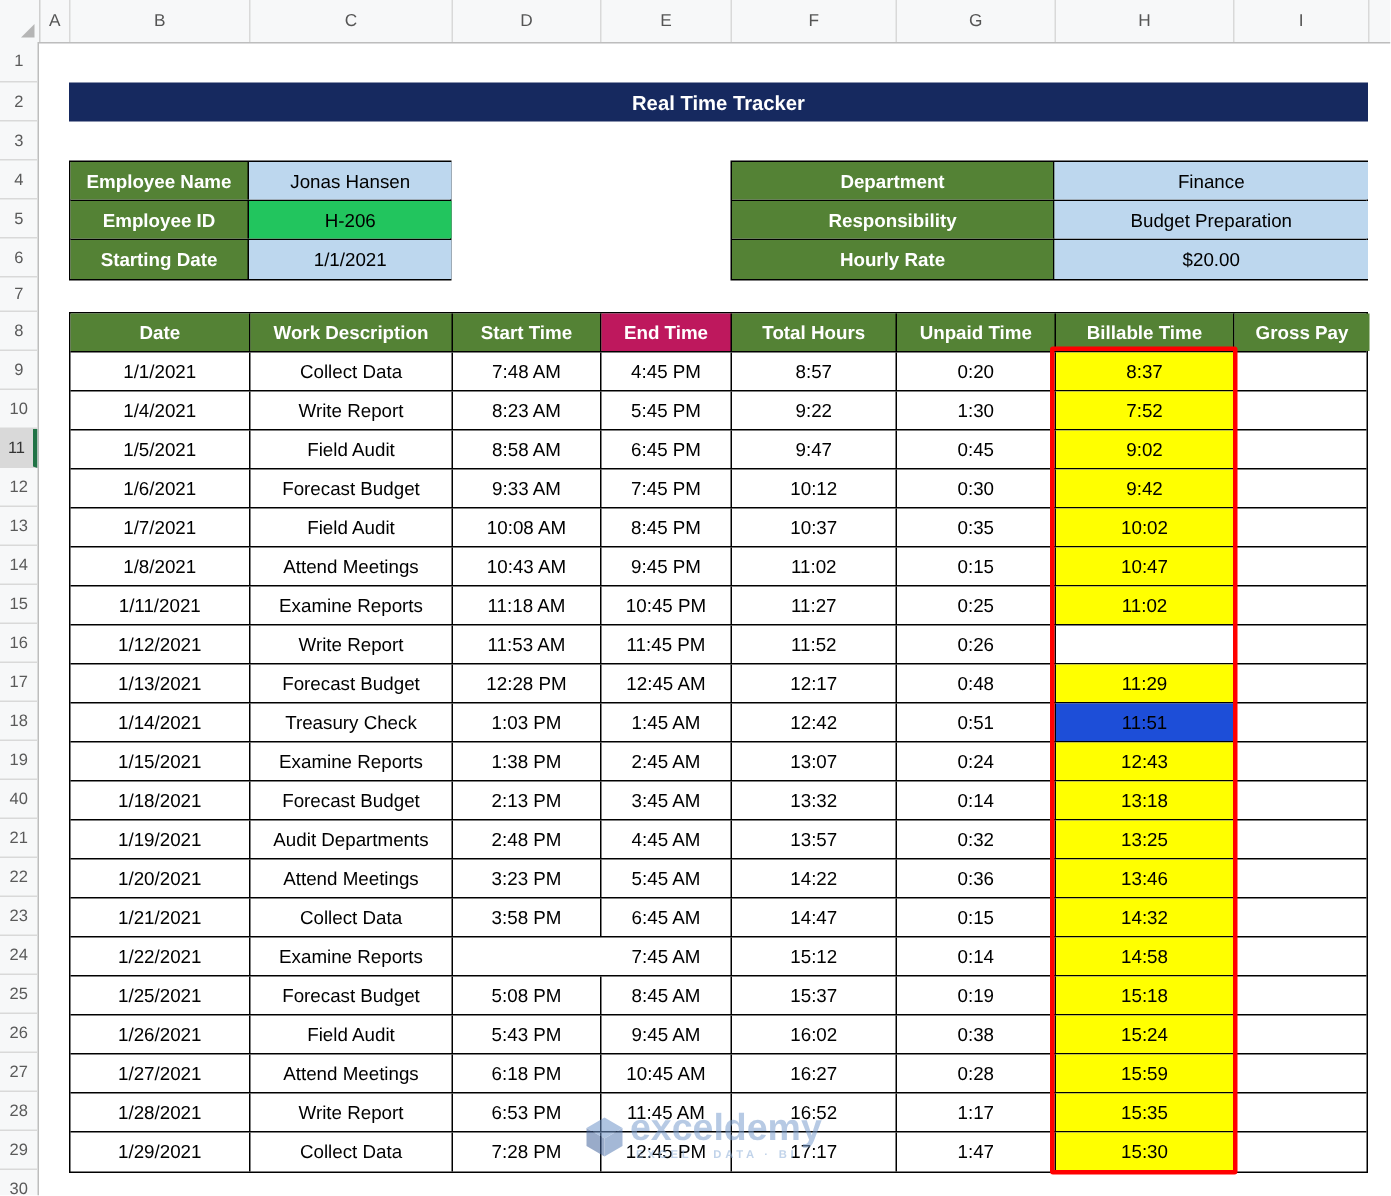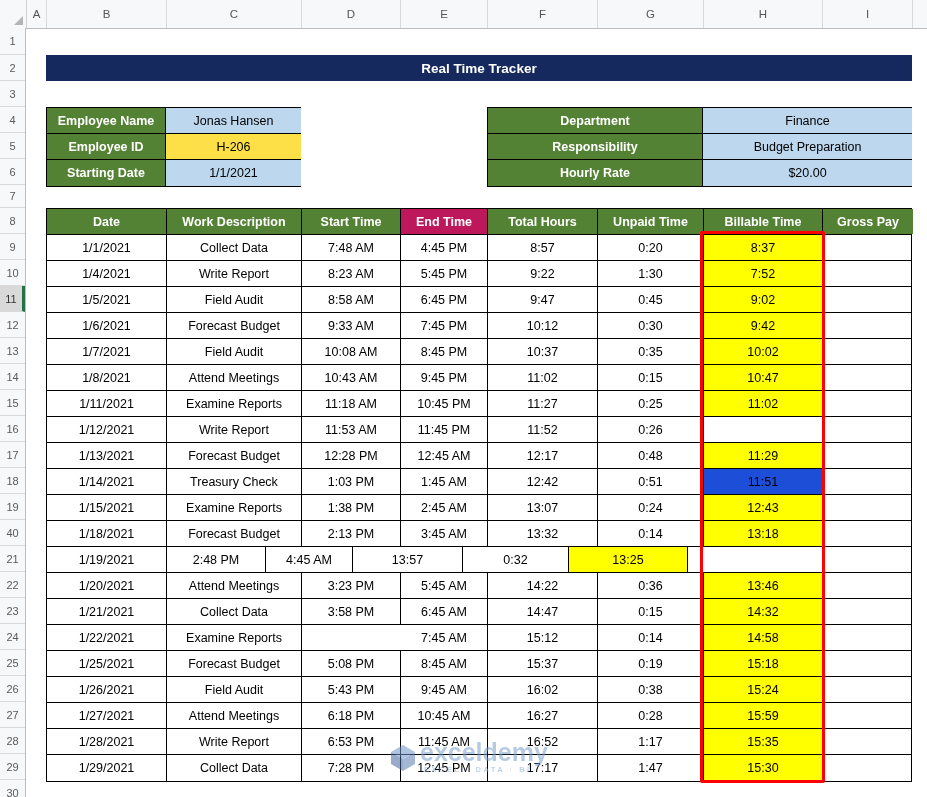--- a/index.html
+++ b/index.html
@@ -106,21 +106,21 @@
   <span>Real Time Tracker</span>
 </div>
 
 <div class="overlay info-box" id="empBox" style="left: 46px; top: 107px; width: 255px;">
     <div class="info-row">
       <div class="info-label" style="width: 119px; background: rgb(84, 130, 53);">Employee Name</div>
       <div class="info-value" style="width: 135px; background: rgb(189, 215, 238);">Jonas Hansen</div>
     </div>
     <div class="info-row">
       <div class="info-label" style="width: 119px; background: rgb(84, 130, 53);">Employee ID</div>
-      <div class="info-value" style="width: 135px; background: #fde047;">H-206</div>
+      <div class="info-value" style="width: 135px; background: #22c55e;">H-206</div>
     </div>
     <div class="info-row">
       <div class="info-label" style="width: 119px; background: rgb(84, 130, 53);">Starting Date</div>
       <div class="info-value" style="width: 135px; background: rgb(189, 215, 238);">1/1/2021</div>
     </div>
   </div>
 <div class="overlay info-box" id="jobBox" style="left: 487px; top: 107px; width: 425px;">
     <div class="info-row">
       <div class="info-label" style="width: 215px; background: rgb(84, 130, 53);">Department</div>
       <div class="info-value" style="width: 209px; background: rgb(189, 215, 238);">Finance</div>
@@ -260,20 +260,21 @@
       <div class="t-cell" style="width: 135px;">Forecast Budget</div>
       <div class="t-cell" style="width: 99px;">2:13 PM</div>
       <div class="t-cell" style="width: 87px;">3:45 AM</div>
       <div class="t-cell" style="width: 110px;">13:32</div>
       <div class="t-cell" style="width: 106px;">0:14</div>
       <div class="t-cell" style="width: 119px; background: rgb(255, 255, 0);">13:18</div>
       <div class="t-cell" style="width: 90px;"></div>
     </div>
     <div class="t-row">
       <div class="t-cell" style="width: 120px;">1/19/2021</div>
+      <div class="t-cell" style="width: 135px;">Audit Departments</div>
       <div class="t-cell" style="width: 99px;">2:48 PM</div>
       <div class="t-cell" style="width: 87px;">4:45 AM</div>
       <div class="t-cell" style="width: 110px;">13:57</div>
       <div class="t-cell" style="width: 106px;">0:32</div>
       <div class="t-cell" style="width: 119px; background: rgb(255, 255, 0);">13:25</div>
       <div class="t-cell" style="width: 90px;"></div>
     </div>
     <div class="t-row">
       <div class="t-cell" style="width: 120px;">1/20/2021</div>
       <div class="t-cell" style="width: 135px;">Attend Meetings</div>

